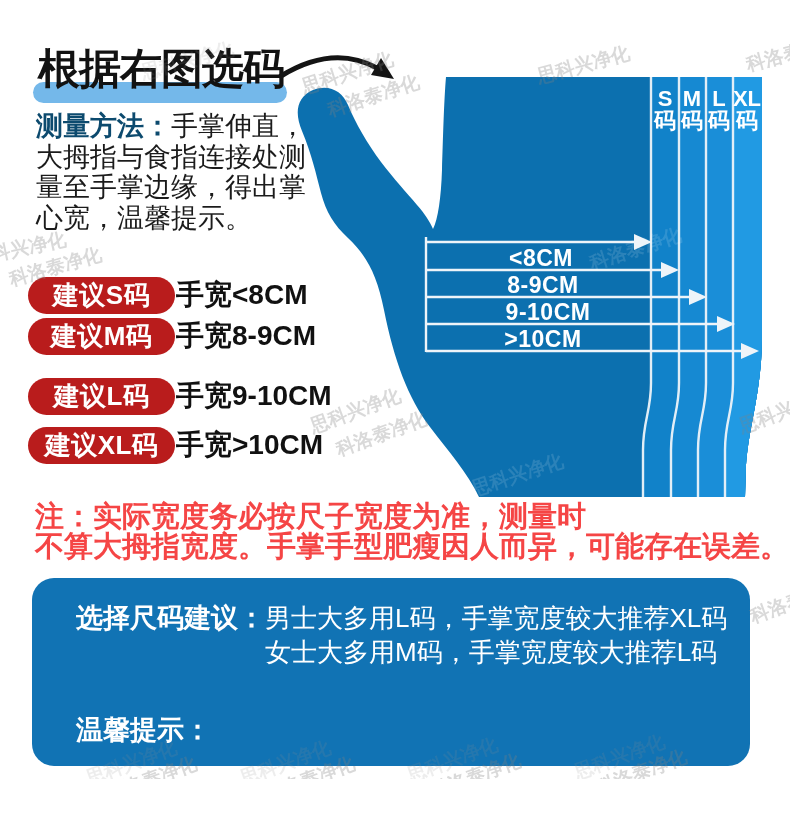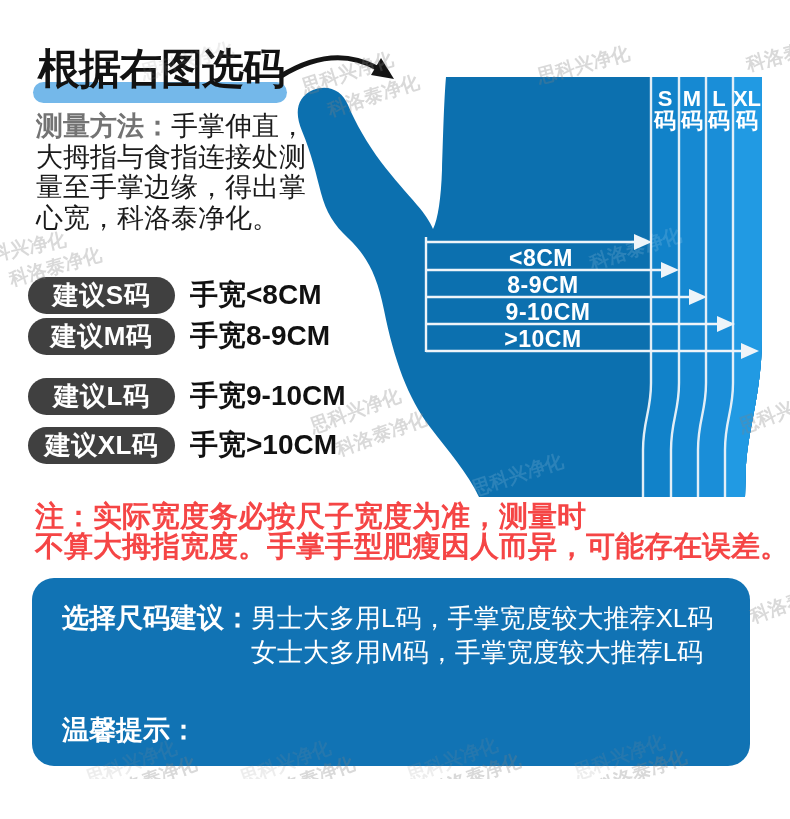--- a/index.html
+++ b/index.html
@@ -10,40 +10,40 @@
   .title-wrap{position:absolute;left:38px;top:46px;z-index:3;}
   .title-highlight{position:absolute;left:33px;top:82px;width:254px;height:21px;
                    border-radius:11px;background:#74b8ea;z-index:2;}
   .page-title{position:relative;z-index:3;font-size:42px;line-height:46px;font-weight:900;
               color:#121212;letter-spacing:-1px;white-space:nowrap;}
   .title-arrow-svg{position:absolute;left:270px;top:36px;z-index:3;}
 
   
   .measure{position:absolute;left:36px;top:111px;z-index:3;width:390px;
            font-size:27px;line-height:30.5px;color:#1b1b1b;font-weight:500;white-space:nowrap;}
-  .measure b{font-weight:800;color:#737373;}
+  .measure b{font-weight:800;color:#0c4a6e;}
 
   
   .pill-row{position:absolute;left:28px;display:flex;align-items:center;z-index:3;}
-  .pill{width:147px;height:37px;border-radius:19px;background:#404040;color:#fff;
+  .pill{width:147px;height:37px;border-radius:19px;background:#b91c1c;color:#fff;
         font-size:26px;font-weight:800;display:flex;align-items:center;justify-content:center;
         letter-spacing:0.5px;}
-  .pill-label{margin-left:15px;font-size:28px;font-weight:700;color:#111;white-space:nowrap;}
+  .pill-label{margin-left:1px;font-size:28px;font-weight:700;color:#111;white-space:nowrap;}
 
   
   .glove-svg{position:absolute;left:250px;top:60px;z-index:1;}
 
   
   .note{position:absolute;left:35px;top:501px;z-index:3;font-size:29px;line-height:30px;
         font-weight:700;color:#f54545;white-space:nowrap;}
 
   
   .advice-box{position:absolute;left:32px;top:578px;width:718px;height:188px;z-index:2;
               border-radius:22px;background:#1173b4;color:#fff;box-sizing:border-box;
-              padding:23px 0 0 30px;}
+              padding:23px 0 0 44px;}
   .advice-row{display:flex;align-items:flex-start;white-space:nowrap;}
   .advice-row + .advice-row{margin-top:44px;}
   .advice-label{font-size:27px;font-weight:800;line-height:34px;}
   .advice-lines{font-size:26px;font-weight:500;line-height:34px;}
 
   
   .wm{position:absolute;z-index:5;font-size:19px;font-weight:600;white-space:nowrap;
       color:rgba(128,128,128,0.30);pointer-events:none;}
   .wm-faint{color:rgba(140,140,140,0.16);}
   .wm-white{color:rgba(255,255,255,0.13);}
@@ -60,21 +60,21 @@
 
   <svg class="title-arrow-svg" width="135" height="60" viewBox="270 36 135 60">
     <path d="M281,76 Q333,44 377,68" fill="none" stroke="#141414" stroke-width="5" stroke-linecap="round"></path>
     <polygon points="394,79 371,75 381,58" fill="#141414"></polygon>
   </svg>
 
   <div class="measure">
     <div><b>测量方法：</b><span>手掌伸直，</span></div>
     <div>大拇指与食指连接处测</div>
     <div>量至手掌边缘，得出掌</div>
-    <div>心宽，科洛泰净化。</div>
+    <div>心宽，温馨提示。</div>
   </div>
 
   <div class="pill-row" style="top:276px;">
     <div class="pill">建议S码</div>
     <div class="pill-label">手宽&lt;8CM</div>
   </div>
   <div class="pill-row" style="top:317px;justify-content:flex-end;">
     <div class="pill">建议M码</div>
     <div class="pill-label">手宽8-9CM</div>
   </div>

